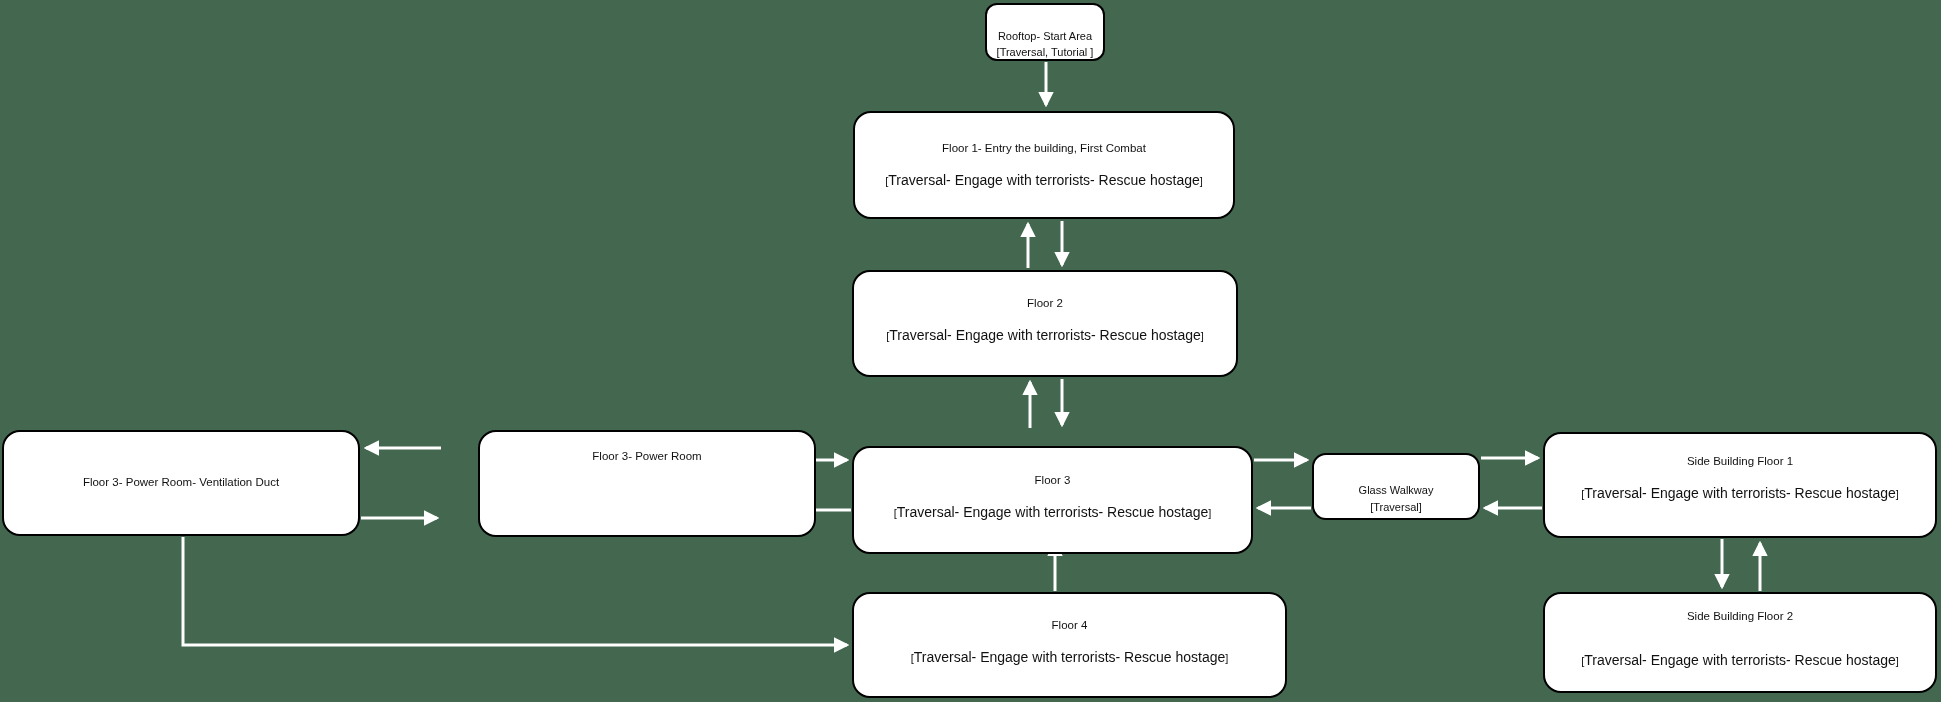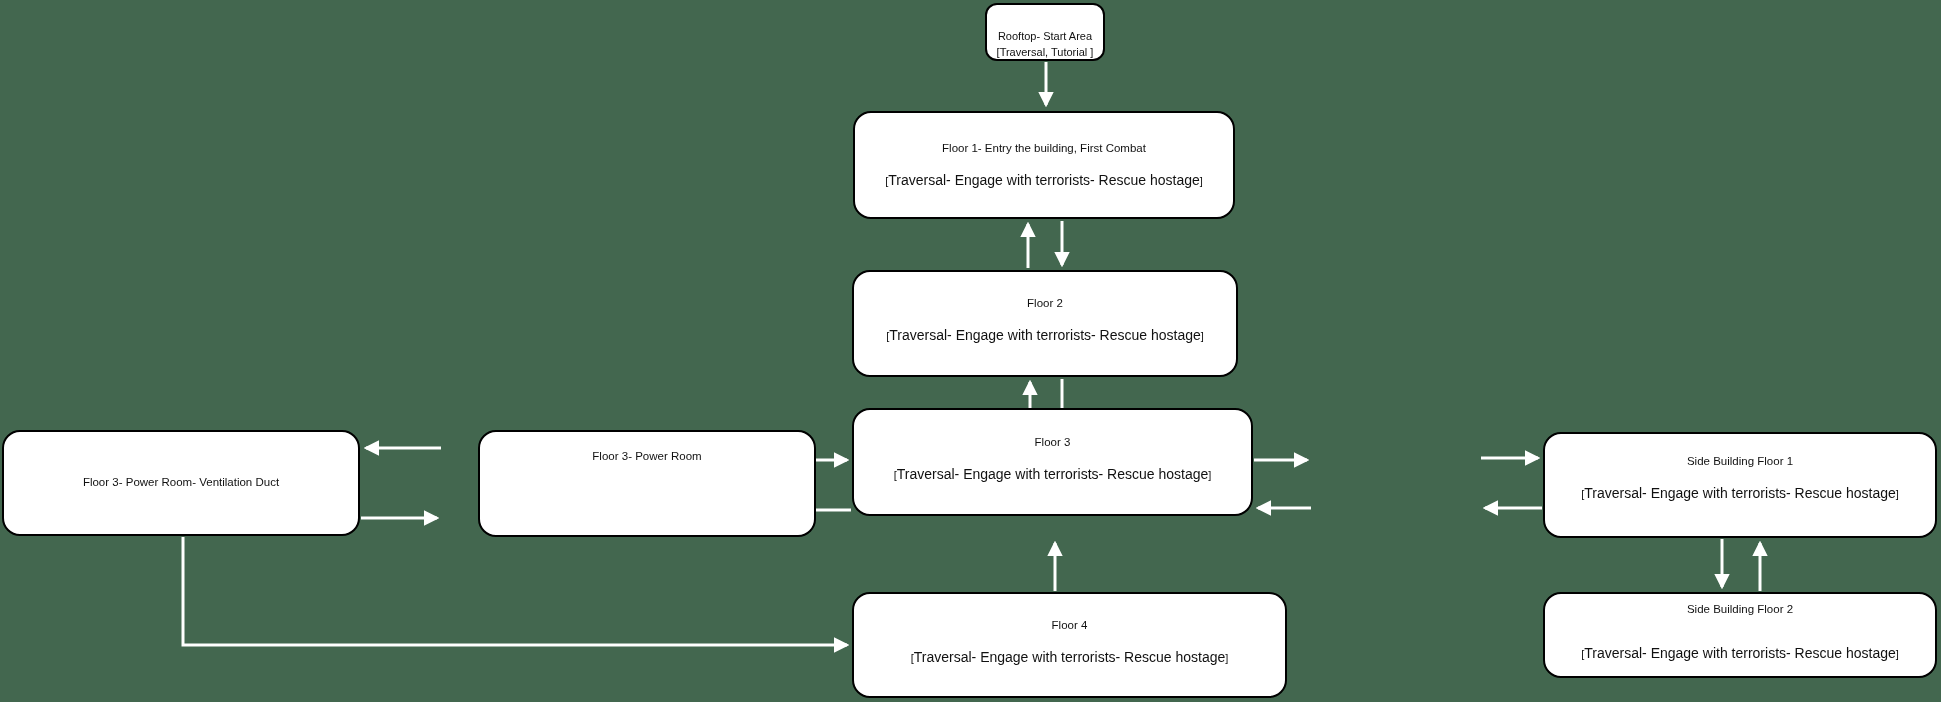--- a/index.html
+++ b/index.html
@@ -37,28 +37,28 @@
     line-height:1.3;
   }
   .node-title{font-size:11.5px;}
   .node-body{font-size:14px;white-space:nowrap;}
   .node-body .br{font-size:11px;}
   .two-line{font-size:11px;line-height:1.5;margin-top:24px;}
 
   .n-rooftop{left:985px;top:3px;width:120px;height:58px;border-radius:12px;}
   .n-floor1{left:853px;top:111px;width:382px;height:108px;gap:15px;}
   .n-floor2{left:852px;top:270px;width:386px;height:107px;gap:15px;padding-bottom:6px;}
-  .n-floor3{left:852px;top:408px;width:401px;height:108px;gap:15px;padding-bottom:6px;}
+  .n-floor3{left:852px;top:446px;width:401px;height:108px;gap:15px;padding-bottom:6px;}
   .n-power{left:442px;top:430px;width:338px;height:107px;justify-content:flex-start;padding-top:17px;gap:13px;margin-left:36px;}
   .n-power .node-body{white-space:normal;line-height:1.28;width:322px;}
   .n-vent{left:2px;top:430px;width:358px;height:106px;gap:22px;padding-bottom:2px;}
   .n-vent .vent-small{font-size:12.5px;}
   .n-glass{left:1312px;top:453px;width:168px;height:67px;border-radius:14px;}
   .n-side1{left:1543px;top:432px;width:394px;height:106px;gap:15px;padding-bottom:14px;}
-  .n-side2{left:1543px;top:592px;width:394px;height:86px;gap:27px;padding-bottom:6px;}
+  .n-side2{left:1543px;top:592px;width:394px;height:101px;gap:27px;padding-bottom:6px;}
   .n-floor4{left:852px;top:592px;width:435px;height:106px;gap:15px;padding-bottom:6px;}
 </style>
 </head>
 <body>
 
 <div class="canvas">
 
   <svg class="wires" width="1941" height="702" viewBox="0 0 1941 702" xmlns="http://www.w3.org/2000/svg">
     <defs>
       <marker id="ah" viewBox="0 0 10 10" refX="8.5" refY="5" markerWidth="5.2" markerHeight="5.2" orient="auto" markerUnits="strokeWidth">
@@ -109,20 +109,26 @@
   </div>
 
   <div class="node n-power">
     <div class="node-title">Floor 3- Power Room</div>
   </div>
 
   <div class="node n-vent">
     <div class="node-title">Floor 3- Power Room- Ventilation Duct</div>
   </div>
 
+  <div class="node n-glass">
+    <div class="two-line">
+      <div>Glass Walkway</div>
+      <div>[Traversal]</div>
+    </div>
+  </div>
 
   <div class="node n-side1">
     <div class="node-title">Side Building Floor 1</div>
     <div class="node-body"><span class="br">[</span><span>Traversal- Engage with terrorists- Rescue hostage</span><span class="br">]</span></div>
   </div>
 
   <div class="node n-side2">
     <div class="node-title">Side Building Floor 2</div>
     <div class="node-body"><span class="br">[</span><span>Traversal- Engage with terrorists- Rescue hostage</span><span class="br">]</span></div>
   </div>

